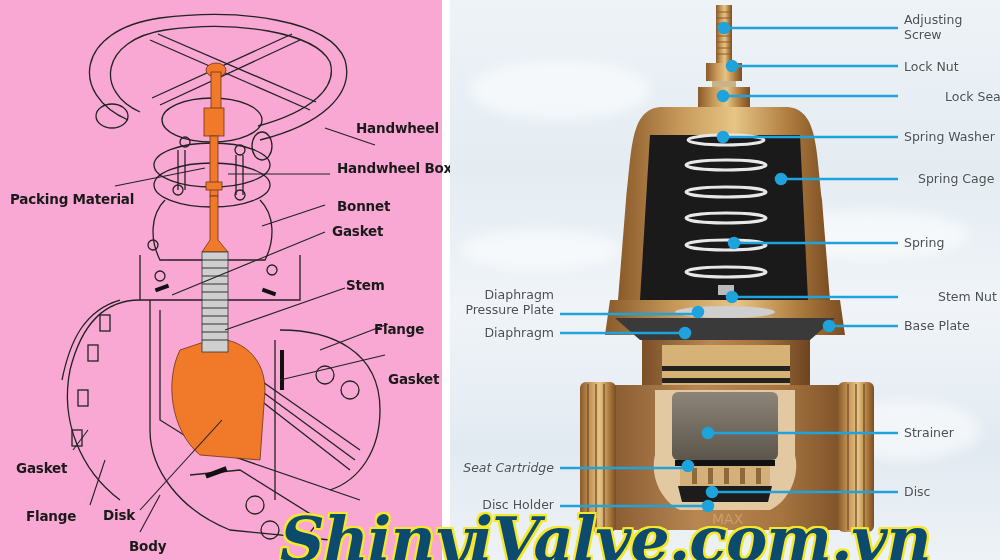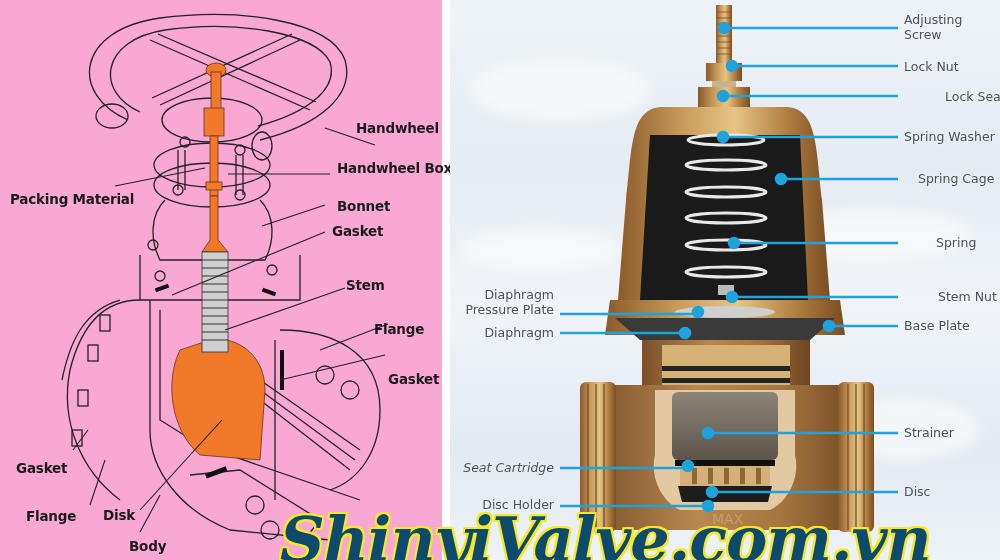--- a/index.html
+++ b/index.html
@@ -263,21 +263,21 @@
         <circle cx="258" cy="506" r="5"></circle>
     </g>
   </svg>
 
   <div class="lbl-right" style="left:454px;top:13px;">Adjusting</div>
   <div class="lbl-right" style="left:454px;top:28px;">Screw</div>
   <div class="lbl-right" style="left:454px;top:60px;">Lock Nut</div>
   <div class="lbl-right" style="left:454px;top:90px;margin-left:41px;">Lock Seal</div>
   <div class="lbl-right" style="left:454px;top:130px;">Spring Washer</div>
   <div class="lbl-right" style="left:454px;top:172px;margin-left:14px;">Spring Cage</div>
-  <div class="lbl-right" style="left:454px;top:236px;margin-left:32px;">Spring</div>
+  <div class="lbl-right" style="left:454px;top:236px;">Spring</div>
   <div class="lbl-right" style="left:454px;top:290px;margin-left:34px;">Stem Nut</div>
   <div class="lbl-right" style="left:454px;top:319px;">Base Plate</div>
   <div class="lbl-right" style="left:454px;top:426px;">Strainer</div>
   <div class="lbl-right" style="left:454px;top:485px;">Disc</div>
 
   <div class="lbl-right ra" style="right:446px;top:288px;">Diaphragm</div>
   <div class="lbl-right ra" style="right:446px;top:303px;text-align:center;">Pressure Plate</div>
   <div class="lbl-right ra" style="right:446px;top:326px;">Diaphragm</div>
   <div class="lbl-right ra" style="right:446px;top:461px;font-style:italic;">Seat Cartridge</div>
   <div class="lbl-right ra" style="right:446px;top:498px;">Disc Holder</div>

